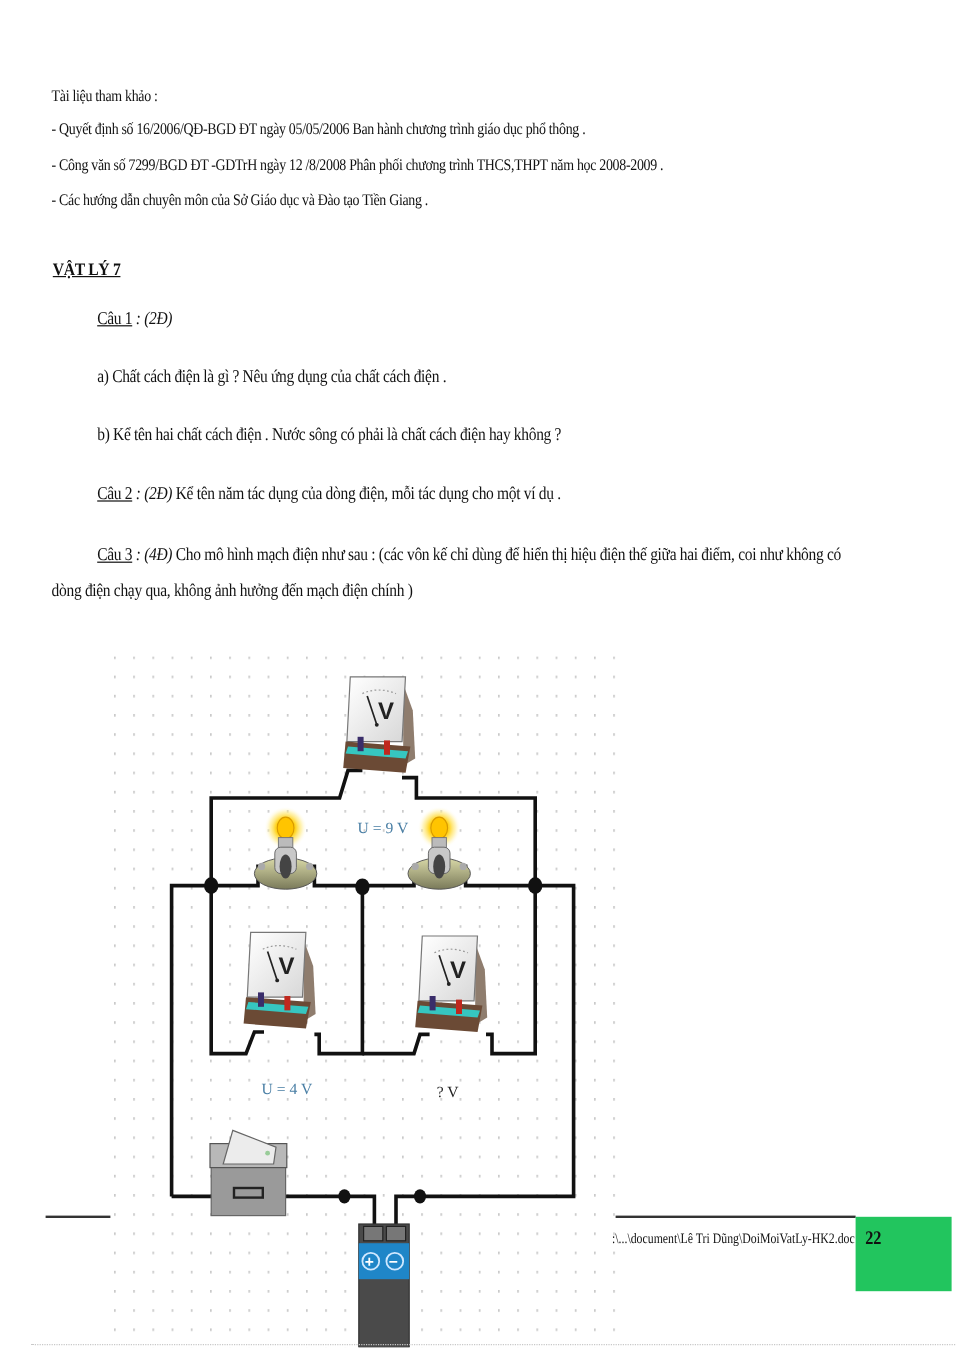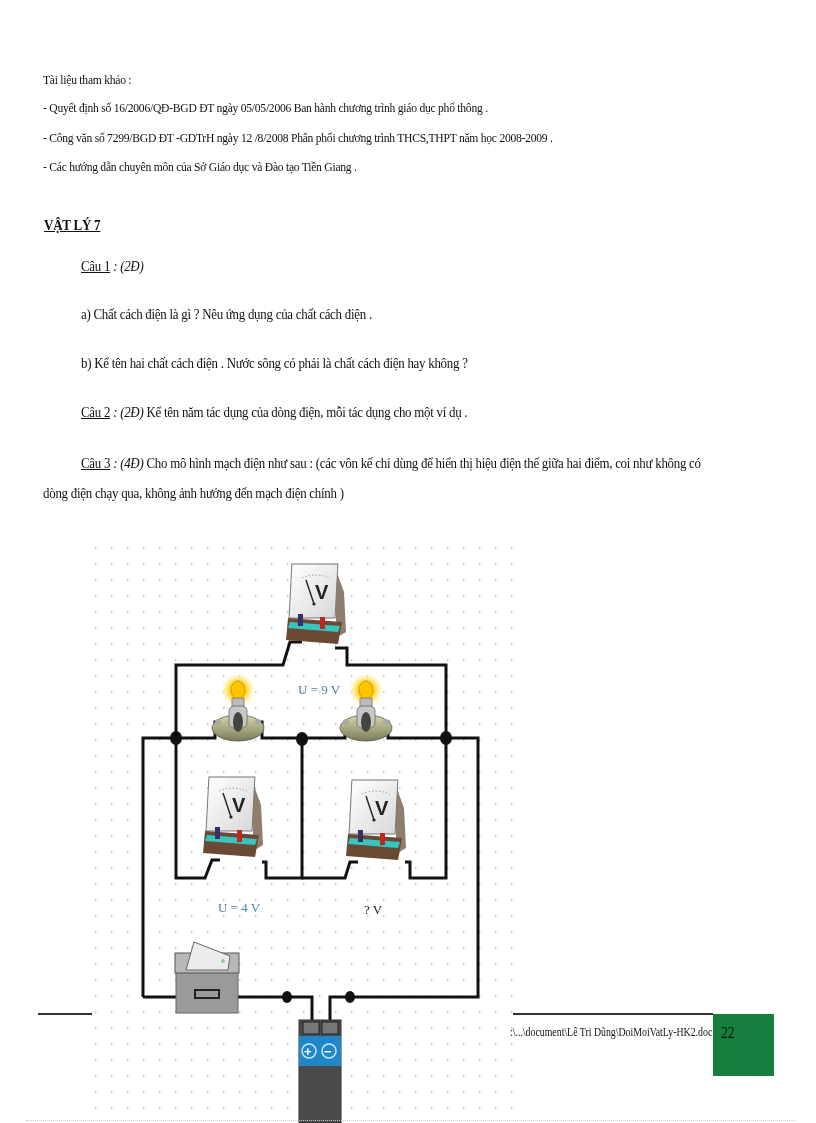--- a/index.html
+++ b/index.html
@@ -9,21 +9,21 @@
           transform-origin:left top; }
   .ref { font-size:13.5px; transform:scaleX(0.86); }
   .body { font-size:15px; transform:scaleX(0.86); }
   .u { text-decoration:underline; }
   .heading { font-size:14.5px; font-weight:bold; text-decoration:underline; transform:scaleX(0.9); }
   .it { font-style:italic; }
   #circuit { position:absolute; left:0; top:0; }
   .footer-rule { position:absolute; height:2px; background:#333; }
   .footer-path { position:absolute; left:510px; top:1025px; font-size:12px; white-space:nowrap;
                  transform:scaleX(0.82); transform-origin:left top; color:#111; }
-  .page-box { position:absolute; left:713px; top:1014px; width:61px; height:62px; background:#15803d; }
+  .page-box { position:absolute; left:713px; top:1014px; width:80px; height:62px; background:#22c55e;font-weight:bold; }
   .page-num { position:absolute; left:8px; top:10px; font-size:16px; color:#111;
               transform:scaleX(0.85); transform-origin:left top; }
   .bottom-dots { position:absolute; left:26px; top:1120px; width:770px; height:1px;
                  border-top:1px dotted #c8c8c8; }
   .vlabel { font-size:13px; fill:#4a7fa5; font-family:"Liberation Serif", serif; }
   .vlabel-q { font-size:13px; fill:#222; font-family:"Liberation Serif", serif; }
 </style>
 </head>
 <body>
 

